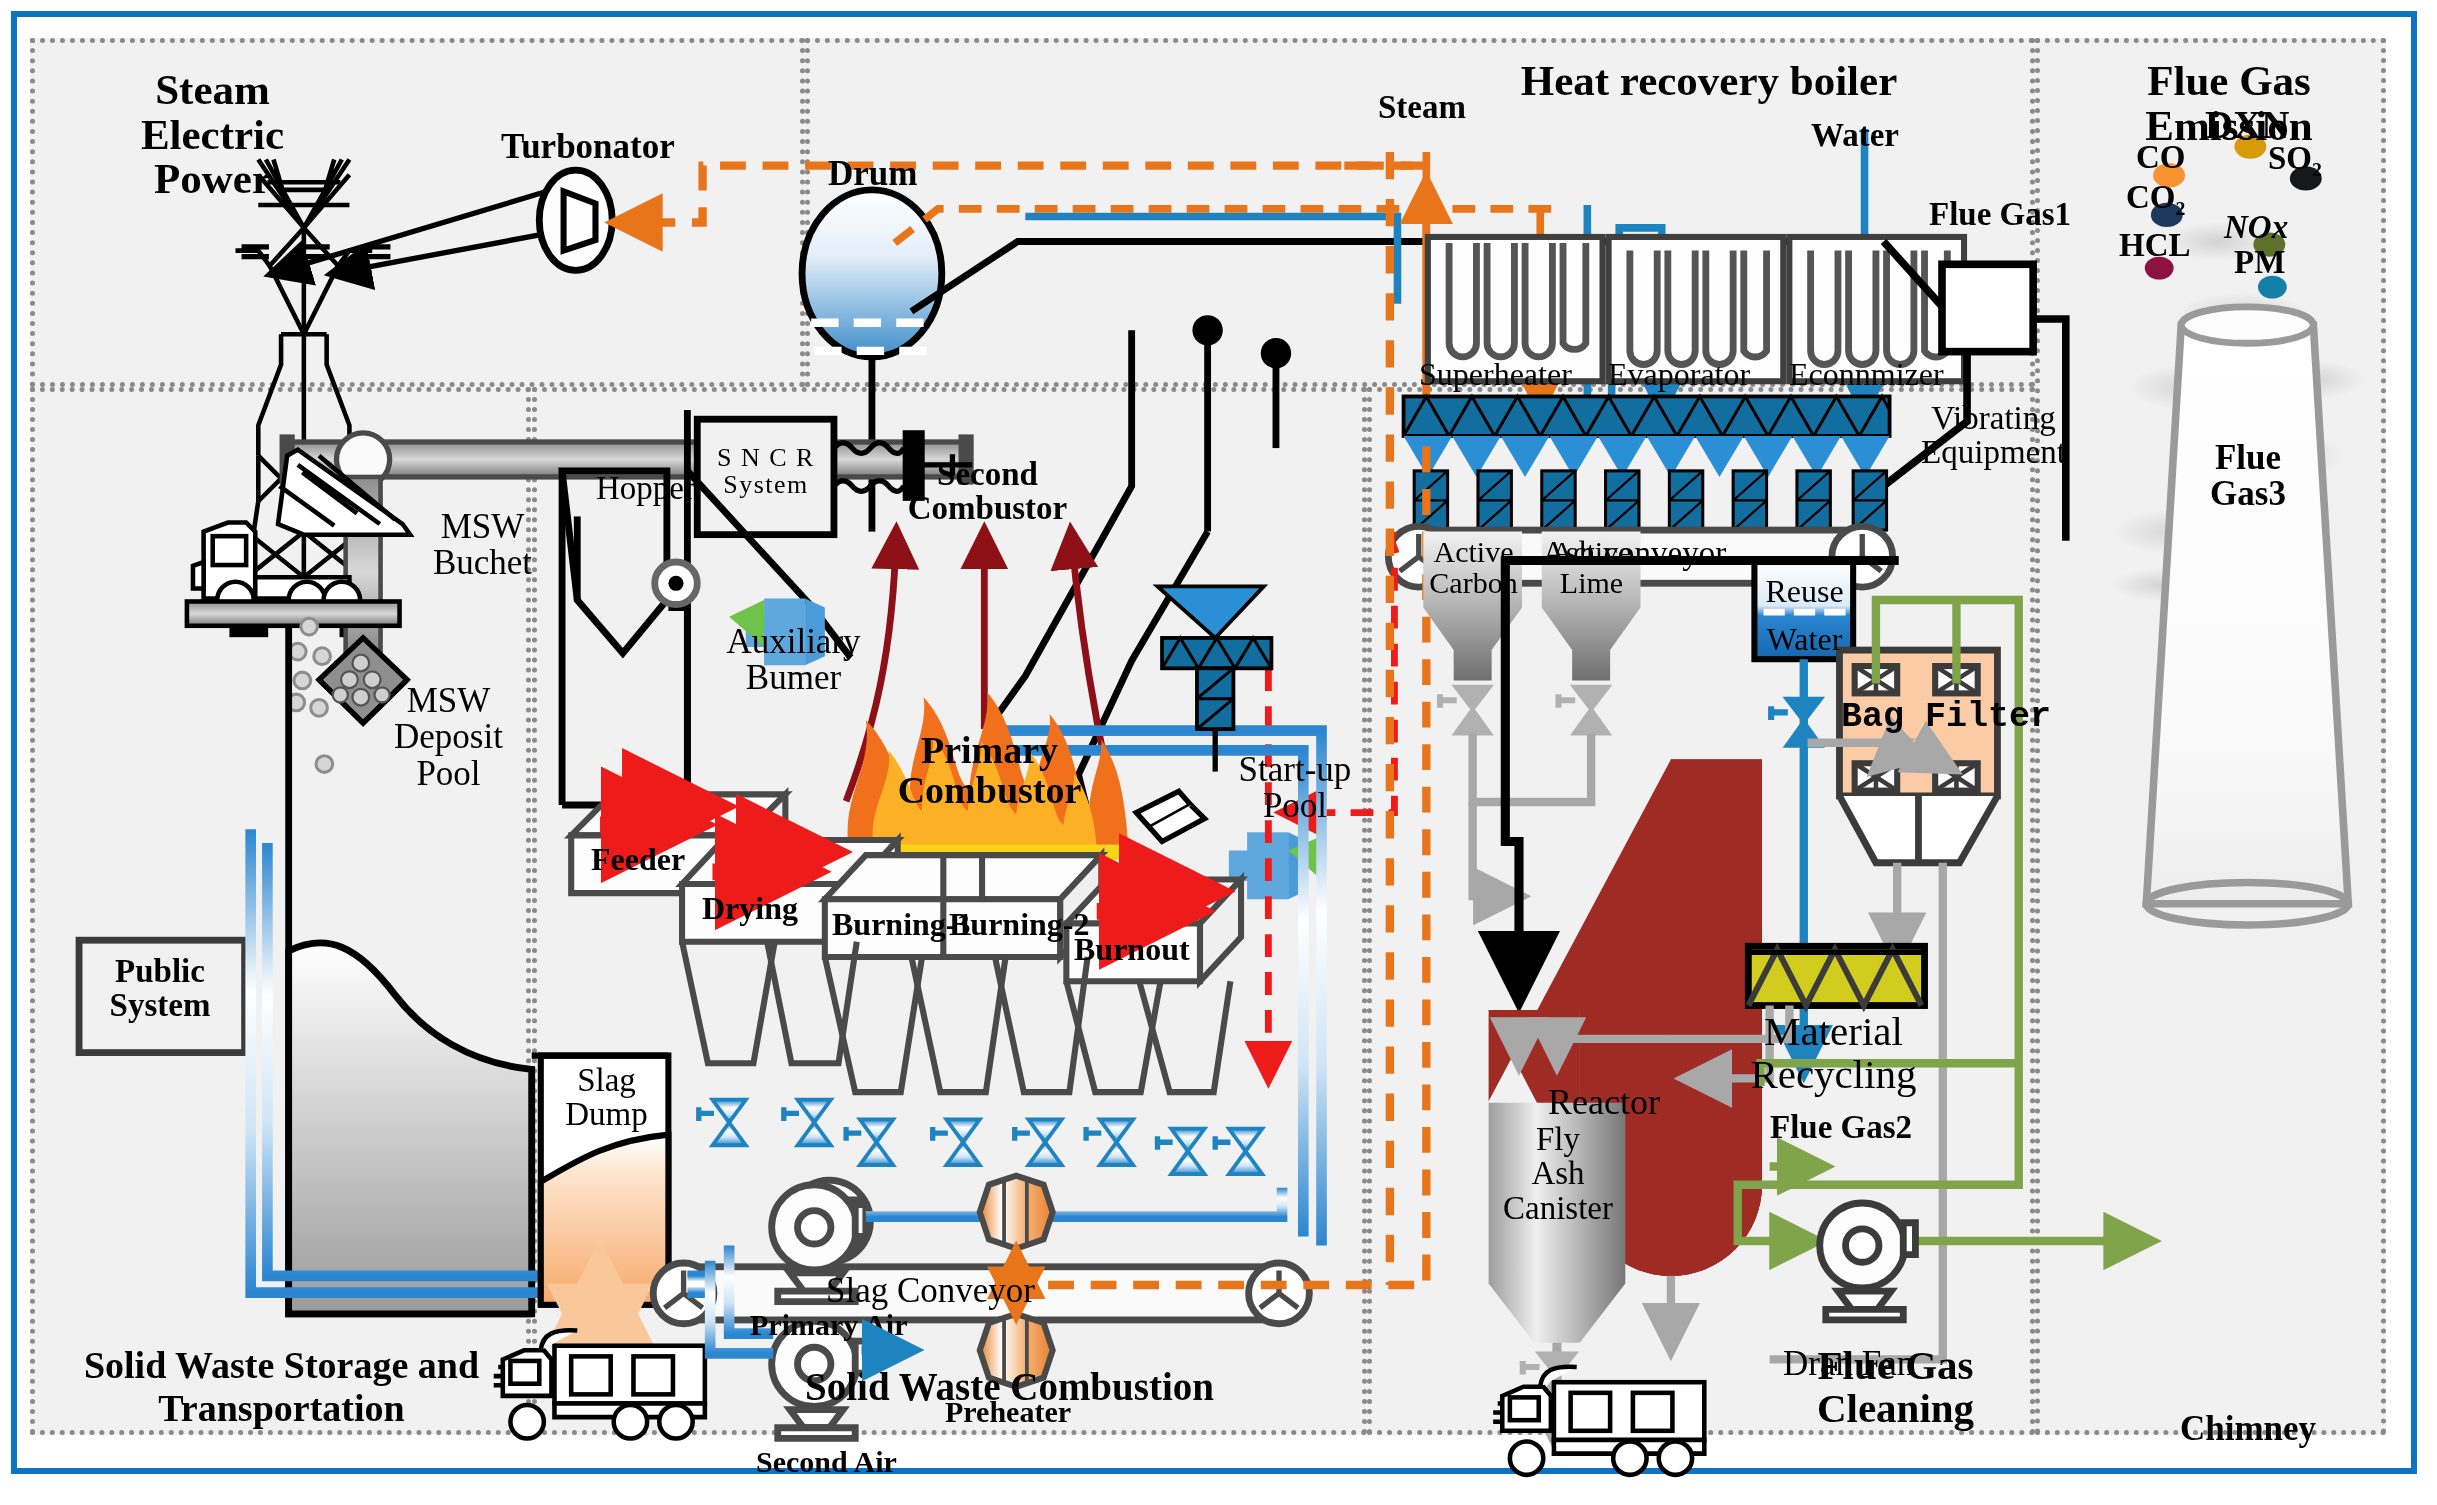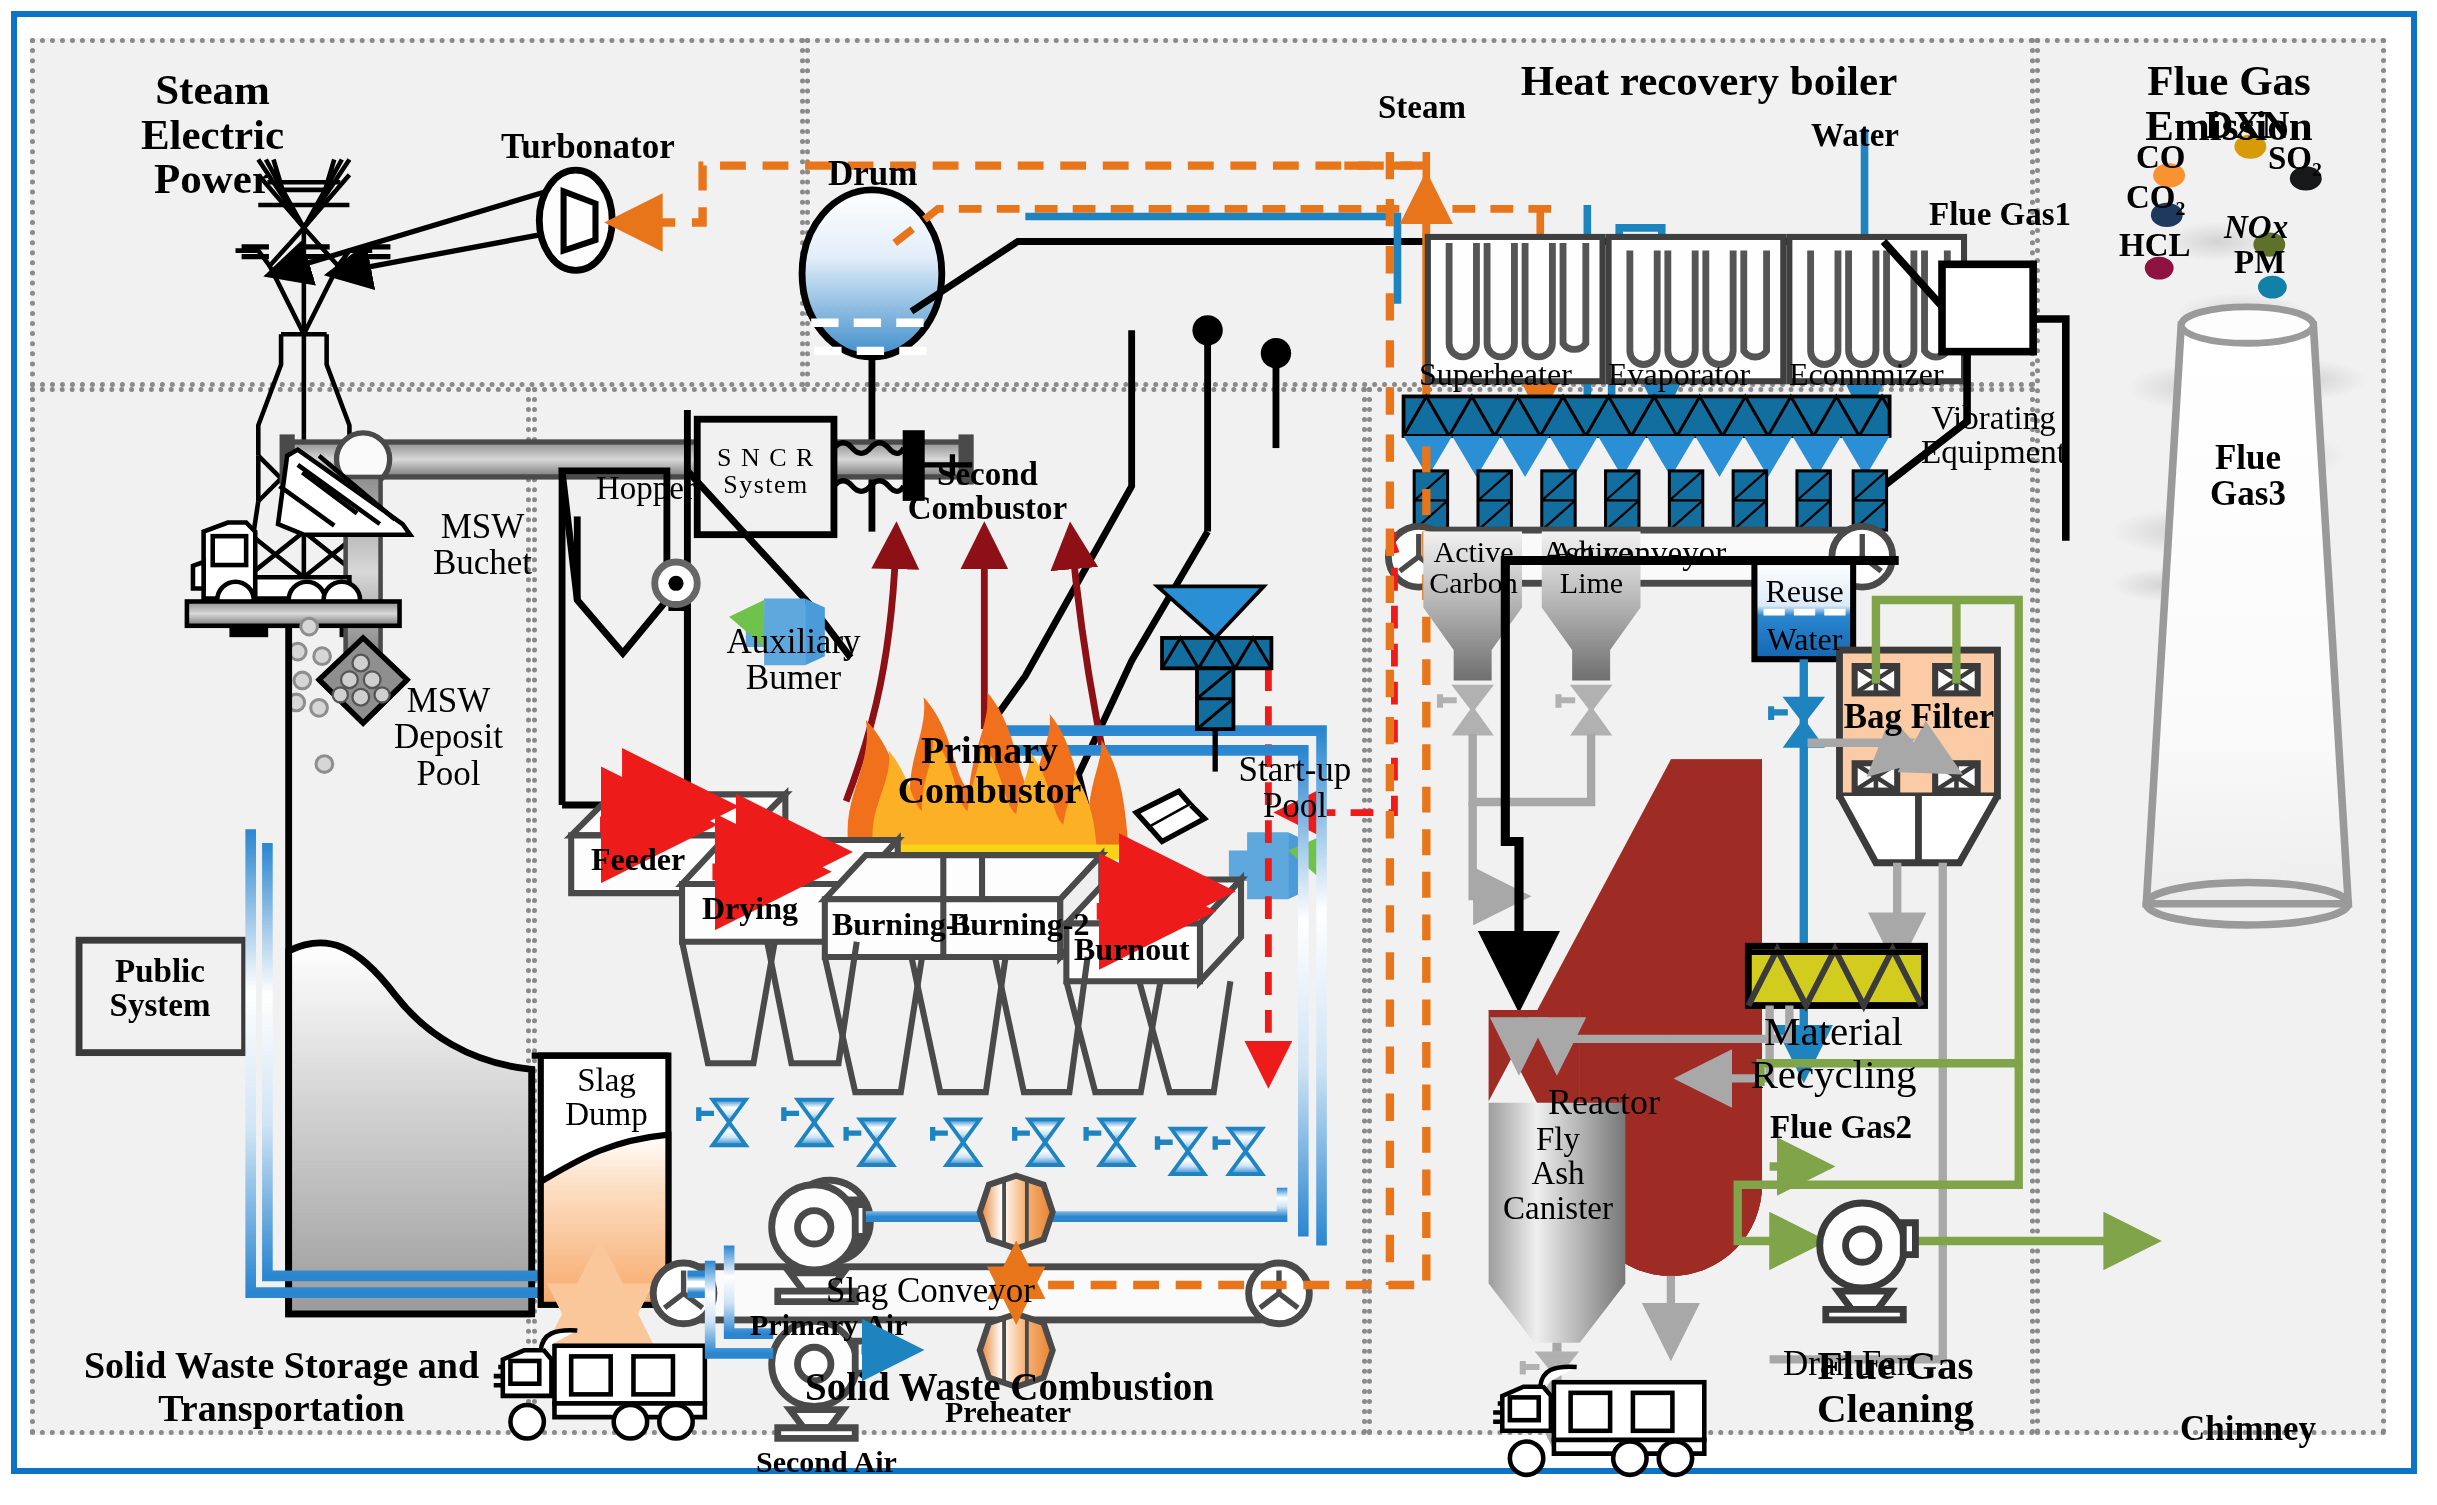--- a/index.html
+++ b/index.html
@@ -760,21 +760,21 @@
   </svg>
 
   <div class="lbl b ctr" style="left:1770px;top:1344px;width:251px;font-size:41px;">Flue Gas
 Cleaning</div>
   <div class="lbl ctr" style="left:1419px;top:536px;width:109px;font-size:30px;">Active
 Carbon</div>
   <div class="lbl ctr" style="left:1537px;top:536px;width:109px;font-size:30px;">Active
 Lime</div>
   <div class="lbl ctr" style="left:1756px;top:567px;width:97px;font-size:32px;line-height:1.5;">Reuse
 Water</div>
-  <div class="lbl b ctr" style="left:1841px;top:699px;width:156px;font-size:35px;">Bag Filter</div>
+  <div class="lbl b ctr" style="left:1841px;top:699px;width:156px;font-size:35px;font-family:Liberation Mono, monospace;">Bag Filter</div>
   <div class="lbl" style="left:1548px;top:1084px;font-size:36px;">Reactor</div>
   <div class="lbl ctr" style="left:1735px;top:1010px;width:197px;font-size:41px;">Material
 Recycling</div>
   <div class="lbl ctr" style="left:1489px;top:1122px;width:138px;font-size:33px;">Fly
 Ash
 Canister</div>
   <div class="lbl" style="left:1770px;top:1110px;font-size:33px;font-weight:bold;">Flue Gas2</div>
   <div class="lbl" style="left:1783px;top:1346px;font-size:35px;">Dran Fan</div>
 </div>
 

